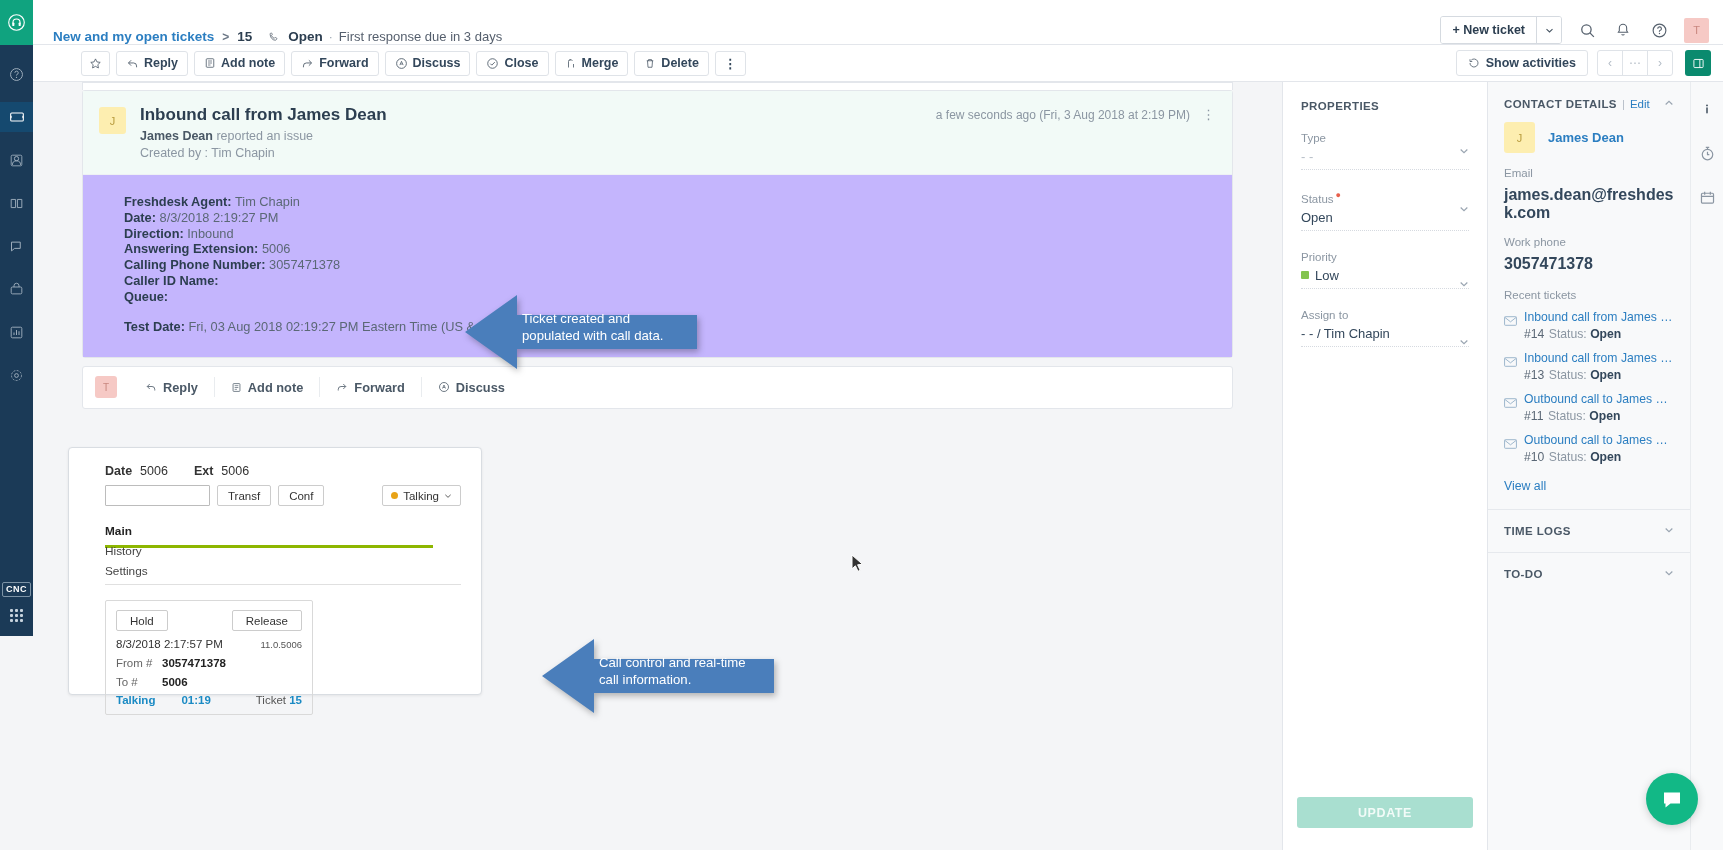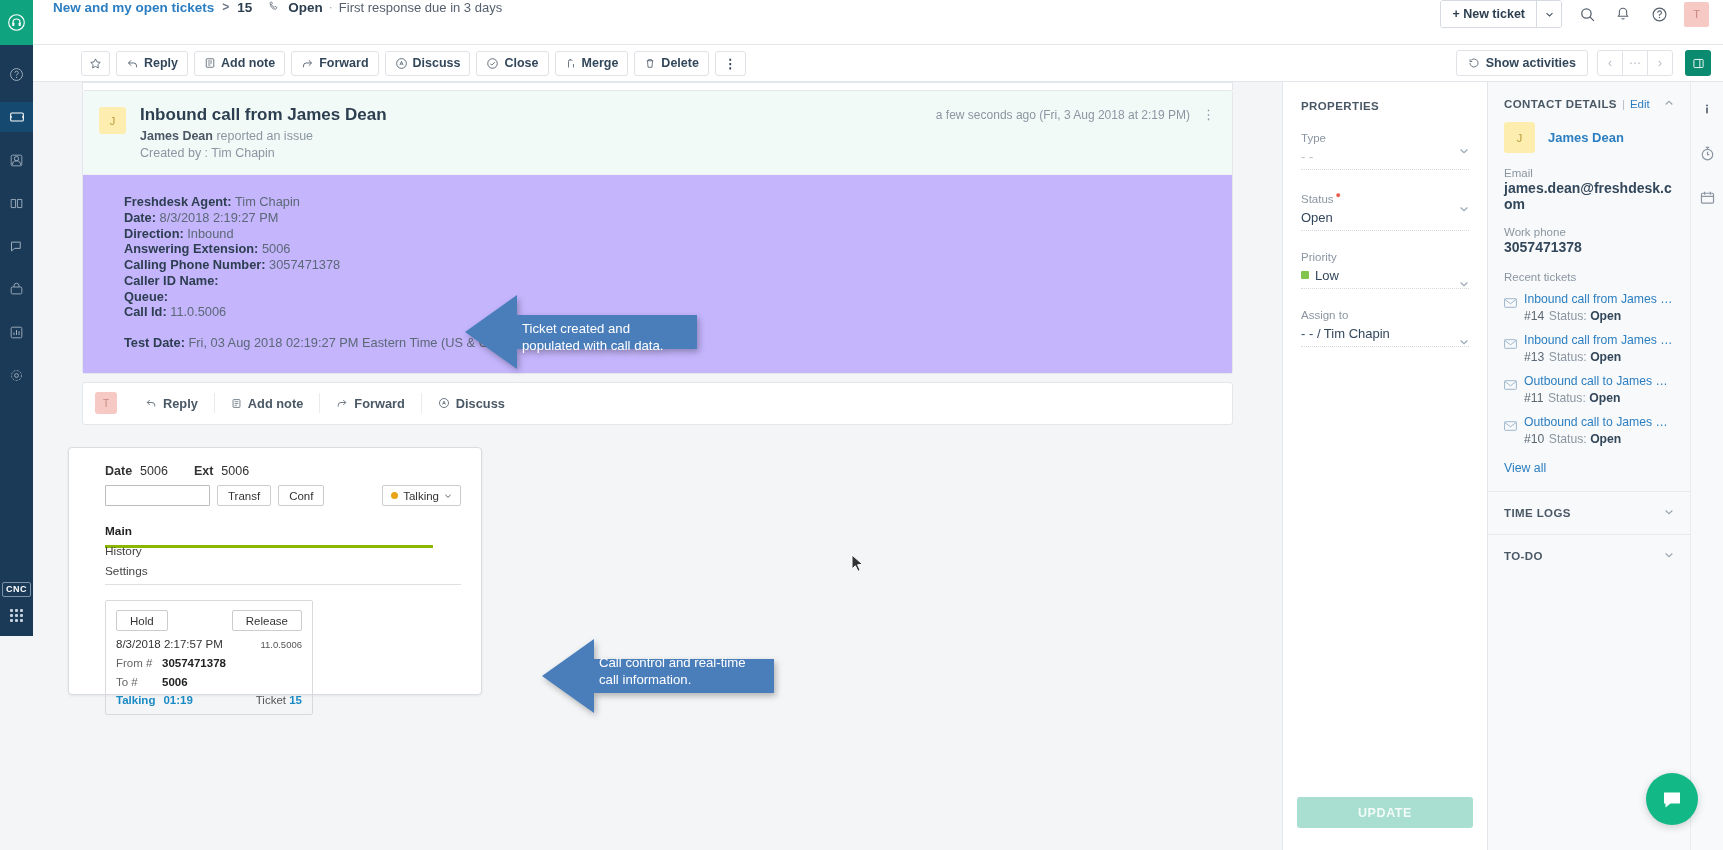--- a/index.html
+++ b/index.html
@@ -35,21 +35,21 @@
   }
   .grid-dots { display:grid; grid-template-columns: repeat(3, 3px); gap: 2px; }
   .grid-dots i { width:3px; height:3px; background:#c6d2dc; display:block; border-radius:1px; }
 
   
   .main-col { flex: 1 1 auto; display: flex; flex-direction: column; height: 850px; min-width: 0; }
 
   
   .topbar {
     height: 45px; background: #fff; border-bottom: 1px solid #e3e6eb;
-    display: flex; align-items: flex-start; padding: 0 14px 0 20px; flex: 0 0 45px;
+    display: flex; align-items: flex-end; padding: 0 14px 0 20px; flex: 0 0 45px;
   }
   .crumb-link { color: #2b7ec1; font-size: 13.5px; font-weight: 600; text-decoration: none; cursor: pointer; }
   .crumb-sep { color: #6b7785; font-size: 12px; margin: 0 8px; font-weight: 700; }
   .crumb-num { color: #2c3e50; font-size: 13.5px; font-weight: 700; }
   .crumb-phone { margin: 0 7px 0 16px; display: inline-flex; }
   .crumb-status { color: #2c3e50; font-size: 13.5px; font-weight: 700; }
   .crumb-dot { color: #9aa5b1; margin: 0 6px; font-size: 12px; }
   .crumb-due { color: #555f6d; font-size: 13px; }
   .topbar-right { margin-left: auto; display: flex; align-items: center; gap: 14px; }
   .newticket {
@@ -183,31 +183,31 @@
   .cc-btn {
     height: 21px; padding: 0 13px; border: 1px solid #ccc; background: #fff; border-radius: 2px;
     font-size: 11.5px; color: #333; cursor: pointer; font-family: inherit;
   }
   .cc-line { display: flex; align-items: baseline; margin-top: 7px; font-size: 11.5px; color: #333; }
   .cc-line .right { margin-left: auto; font-size: 9.5px; color: #555; }
   .cc-lbl { color: #666; width: 46px; display: inline-block; }
   .cc-val { font-weight: 600; color: #222; }
   .cc-foot { display: flex; align-items: baseline; margin-top: 6px; font-size: 11.5px; }
   .cc-talking { color: #1a8ac4; font-weight: 700; }
-  .cc-dur { color: #1a8ac4; font-weight: 700; margin-left: 8px; }
+  .cc-dur { color: #1a8ac4; font-weight: 700; margin-left: 26px; }
   .cc-ticket { margin-left: auto; color: #555; }
   .cc-ticket b { color: #1a8ac4; }
 
   
   .arrow-wrap { position: absolute; filter: drop-shadow(2px 3px 3px rgba(0,0,0,.28)); }
   .arrow-wrap .txt {
     position: absolute; color: #fff; font-size: 13.2px; line-height: 1.27; font-family: "Liberation Sans", sans-serif;
   }
   #arrow1 { left: 432px; top: 207px; width: 232px; height: 86px; }
-  #arrow1 .txt { left: 57px; top: 32px; width: 160px; }
+  #arrow1 .txt { left: 57px; top: 22px; width: 160px; }
   #arrow2 { left: 509px; top: 551px; width: 232px; height: 86px; }
   #arrow2 .txt { left: 57px; top: 22px; width: 162px; }
 
   
   .props {
     width: 205px; flex: 0 0 205px; background: #fff; border-left: 1px solid #e3e6eb;
     display: flex; flex-direction: column; position: relative;
   }
   .props-body { padding: 18px 18px 0 18px; flex: 1 1 auto; }
   .props-title { font-size: 11.5px; font-weight: 700; color: #4a5866; letter-spacing: .4px; }
@@ -237,21 +237,21 @@
   .cd-edit { color: #2b7ec1; font-size: 11.5px; cursor: pointer; }
   .cd-collapse { margin-left: auto; color: #9aa5b1; font-size: 10px; cursor: pointer; }
   .cd-person { display: flex; align-items: center; padding: 12px 16px 0 16px; }
   .cd-av {
     width: 31px; height: 31px; background: #fdeeb0; color: #b89b3d; border-radius: 3px;
     display: flex; align-items: center; justify-content: center; font-size: 11px; flex: 0 0 31px;
   }
   .cd-name { margin-left: 13px; color: #2b7ec1; font-size: 13px; font-weight: 600; cursor: pointer; }
   .cd-block { padding: 14px 16px 0 16px; }
   .cd-lbl { font-size: 11.5px; color: #8b96a2; }
-  .cd-val { font-size: 14px; color: #33475b; font-weight: 700; margin-top: 1px; word-break: break-all; }
+  .cd-val { font-size: 16px; color: #33475b; font-weight: 700; margin-top: 7px; word-break: break-all; }
   .cd-rt-title { font-size: 11.5px; color: #8b96a2; padding: 16px 16px 0 16px; }
   .rt-item { padding: 9px 16px 0 16px; display: flex; }
   .rt-icon { flex: 0 0 15px; margin-top: 2px; }
   .rt-text { margin-left: 5px; min-width: 0; }
   .rt-link {
     color: #2b7ec1; font-size: 12.2px; cursor: pointer; white-space: nowrap; overflow: hidden; text-overflow: ellipsis;
     display: block; max-width: 150px;
   }
   .rt-num { font-size: 12.2px; color: #5b6876; margin-top: 2px; }
   .rt-status { font-size: 12.2px; color: #8b96a2; margin-top: 2px; }
@@ -504,21 +504,20 @@
           </div>
 
           <div class="note-body">
             <div class="kv"><b>Freshdesk Agent:</b> <span>Tim Chapin</span></div>
             <div class="kv"><b>Date:</b> <span>8/3/2018 2:19:27 PM</span></div>
             <div class="kv"><b>Direction:</b> <span>Inbound</span></div>
             <div class="kv"><b>Answering Extension:</b> <span>5006</span></div>
             <div class="kv"><b>Calling Phone Number:</b> <span>3057471378</span></div>
             <div class="kv"><b>Caller ID Name:</b> <span></span></div>
             <div class="kv"><b>Queue:</b> <span></span></div>
-            <div class="kv"><b>Call Id:</b> <span>11.0.5006</span></div>
             <div class="kv-gap"></div>
             <div class="kv"><b>Test Date:</b> <span>Fri, 03 Aug 2018 02:19:27 PM Eastern Time (US &amp; Canada)</span></div>
           </div>
         </div>
 
         <div class="reply-bar">
           <div class="av-pink">T</div>
           <div class="rb-item first">
             <svg width="12" height="12" viewBox="0 0 24 24">
                 <path d="M9.5 6 4.5 11l5 5M4.8 11H14a5.5 5.5 0 0 1 5.5 5.5V19" fill="none" stroke="#4a5866" stroke-width="1.6"></path>

